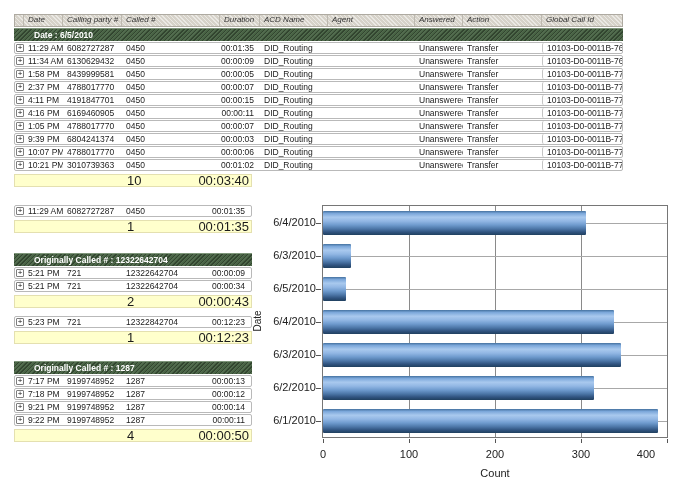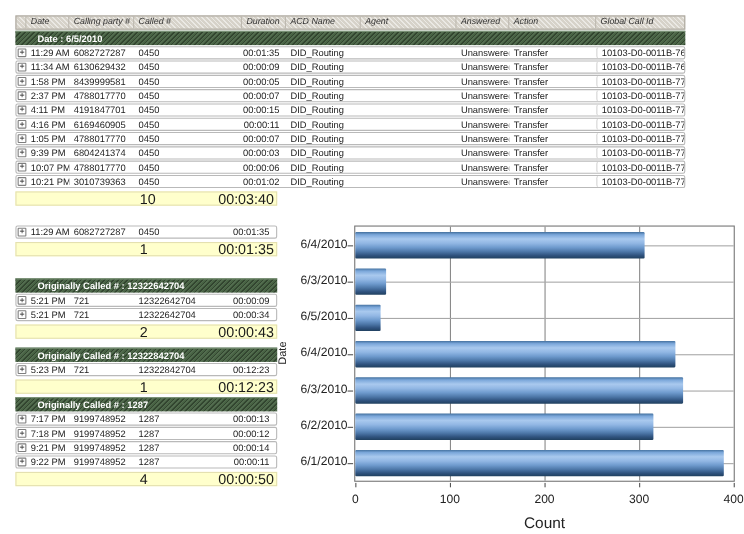--- a/index.html
+++ b/index.html
@@ -49,21 +49,21 @@
   .bar { position:absolute; left:0; height:24px; z-index:2; border-radius:1px;
     background:linear-gradient(to bottom,
       #44719f 0%, #7ba7da 10%, #a9c9ee 26%, #92b7e4 42%,
       #6f9bce 58%, #4d77a8 74%, #30537f 88%, #20405f 100%); }
   .xtick { position:absolute; top:439px; width:1px; height:4px; background:#555; }
   .xticklabel { position:absolute; top:448px; transform:translateX(-50%); font-size:11px; color:#222; }
   .ytick { position:absolute; left:316px; width:5px; height:1px; background:#555; }
   .yticklabel { position:absolute; right:360px; font-size:11px; color:#222; white-space:nowrap; text-align:right; }
   .ylabel-title { position:absolute; left:236px; top:315px; width:44px; height:12px; text-align:center;
     transform:rotate(-90deg); font-size:10px; color:#222; }
-  .xlabel-title { position:absolute; left:495px; top:467px; transform:translateX(-50%); font-size:14px; color:#222; }
+  .xlabel-title { position:absolute; left:495px; top:467px; transform:translateX(-50%); font-size:11px; color:#222; }
 </style>
 </head>
 <body>
 
 <div class="screen">
 
   <div class="main-table">
     <div class="thead">
       <div class="hcell"></div>
       <div class="hcell">Date</div>
@@ -262,21 +262,20 @@
         <div class="cell ccalled">12322642704</div>
         <div class="cell cdur num">00:00:34</div>
       </div>
       <div class="summary-row">
         <div class="scell"></div>
         <div class="scell scount">2</div>
         <div class="scell stotal">00:00:43</div>
       </div>
     </div>
   <div id="group-3" class="subtable g3">
-      <div class="band">Originally Called # : 12322842704</div>
       <div class="trow sub">
         <div class="cell cex">
           <div class="expander">+</div>
         </div>
         <div class="cell ctime">5:23 PM</div>
         <div class="cell ccalling">721</div>
         <div class="cell ccalled">12322842704</div>
         <div class="cell cdur num">00:12:23</div>
       </div>
       <div class="summary-row">
@@ -354,21 +353,21 @@
     <div class="xlabel-title">Count</div>
   <div class="xtick" style="left: 323px;"></div>
       <div class="xticklabel" style="left: 323px;">0</div>
       <div class="xtick" style="left: 409px;"></div>
       <div class="xticklabel" style="left: 409px;">100</div>
       <div class="xtick" style="left: 495px;"></div>
       <div class="xticklabel" style="left: 495px;">200</div>
       <div class="xtick" style="left: 581px;"></div>
       <div class="xticklabel" style="left: 581px;">300</div>
       <div class="xtick" style="left: 667px;"></div>
-      <div class="xticklabel" style="left: 667px;">400</div>
+      <div class="xticklabel" style="left: 646px;">400</div>
       <div class="ytick" style="top: 223px;"></div>
       <div class="yticklabel" style="top: 216px;">6/4/2010</div>
       <div class="ytick" style="top: 256px;"></div>
       <div class="yticklabel" style="top: 249px;">6/3/2010</div>
       <div class="ytick" style="top: 289px;"></div>
       <div class="yticklabel" style="top: 282px;">6/5/2010</div>
       <div class="ytick" style="top: 322px;"></div>
       <div class="yticklabel" style="top: 315px;">6/4/2010</div>
       <div class="ytick" style="top: 355px;"></div>
       <div class="yticklabel" style="top: 348px;">6/3/2010</div>

